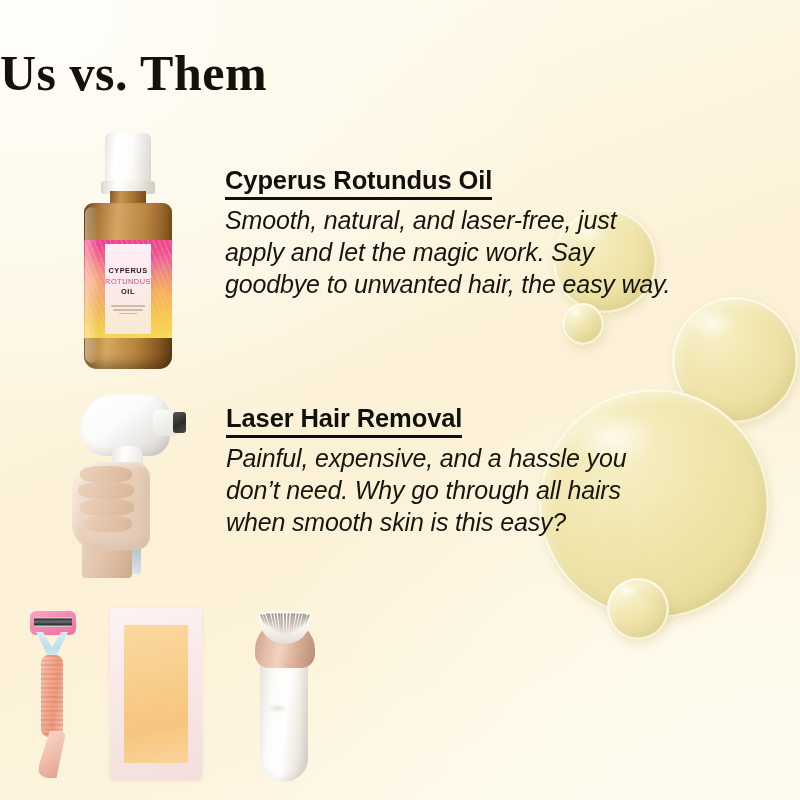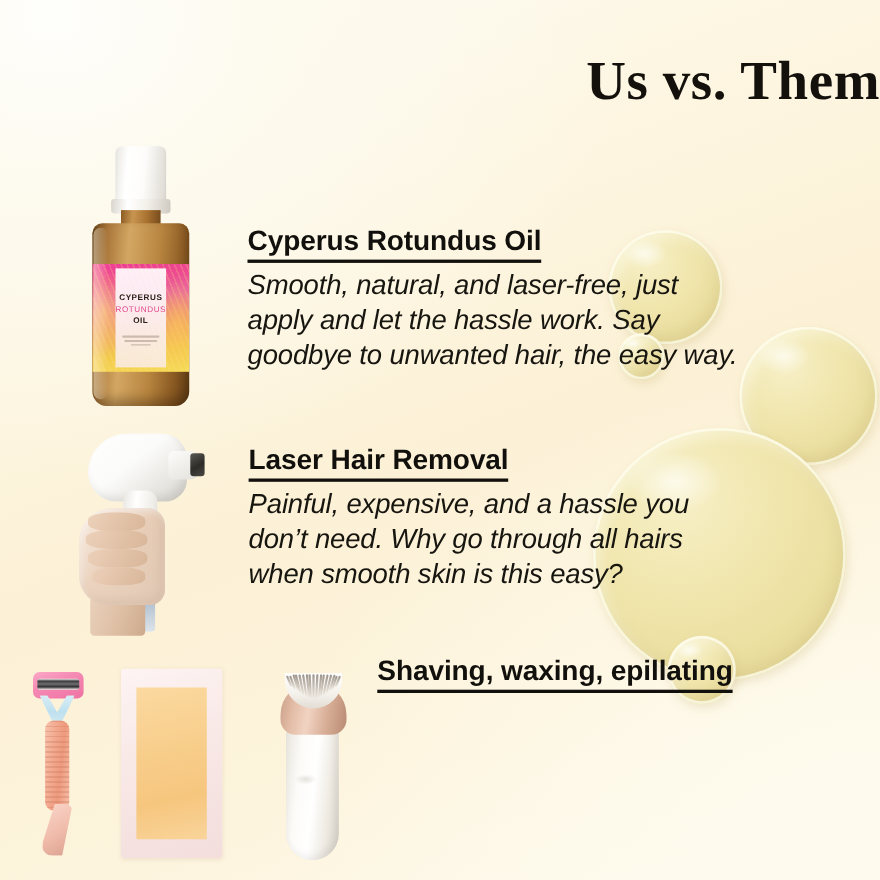--- a/index.html
+++ b/index.html
@@ -34,37 +34,37 @@
     background:radial-gradient(ellipse at center, rgba(255,255,250,.72) 0%, rgba(255,255,250,0) 72%);
   }
   .drop.d1{left:553px;top:209px;width:104px;height:104px;}
   .drop.d2{left:562px;top:303px;width:42px;height:42px;}
   .drop.d3{left:672px;top:297px;width:126px;height:126px;}
   .drop.d4{left:539px;top:389px;width:230px;height:230px;}
   .drop.d5{left:607px;top:578px;width:62px;height:62px;}
 
   
   .title{
-    position:absolute;left:0;top:44px;width:800px;text-align:right;
+    position:absolute;left:0;top:44px;width:800px;text-align:left;
     font-family:"Liberation Serif", serif;
     font-weight:bold;font-size:50px;letter-spacing:.5px;color:#14110D;
   }
 
   
   .block{position:absolute;}
   .block .head{
     font-weight:bold;font-size:25.5px;color:#12100C;letter-spacing:-.1px;
     border-bottom:3px solid #12100C;display:inline-block;
     padding-bottom:1px;line-height:1.16;
   }
   .block .body{
     font-style:italic;font-size:25px;line-height:1.285;color:#17150F;
     margin-top:4px;letter-spacing:-.15px;white-space:pre-line;
   }
-  #b1{left:225px;top:166px;width:452px;margin-top:39px;}
+  #b1{left:225px;top:166px;width:452px;}
   #b2{left:226px;top:404px;width:446px;}
   #b3{left:343px;top:596px;width:445px;}
 
   
   .fig{position:absolute;}
 
   
   #bottle{left:74px;top:133px;width:108px;height:236px;}
   .bt-cap{
     position:absolute;left:31px;top:0;width:46px;height:52px;border-radius:6px 6px 3px 3px;
@@ -326,25 +326,24 @@
           <i style="left: 41.25px; height: 13.146px; top: 1.70736px; transform: rotate(20.125deg);"></i>
           <i style="left: 44px; height: 11px; top: 2px; transform: rotate(23deg);"></i>
         </div>
     </div>
   </div>
 
   <div class="drop d5"></div>
 
   <div class="block" id="b1">
     <div class="head">Cyperus Rotundus Oil</div>
-    <div class="body">Smooth, natural, and laser-free, just apply and let the hassle work. Say goodbye to unwanted hair, the easy way.</div>
+    <div class="body">Smooth, natural, and laser-free, just apply and let the magic work. Say goodbye to unwanted hair, the easy way.</div>
   </div>
 
   <div class="block" id="b2">
     <div class="head">Laser Hair Removal</div>
     <div class="body">Painful, expensive, and a hassle you don’t need. Why go through all hairs when smooth skin is this easy?</div>
   </div>
 
   <div class="block" id="b3">
-    <div class="head">Shaving, waxing, epillating</div>
   </div>
 
 </div>
 
 </body></html>

